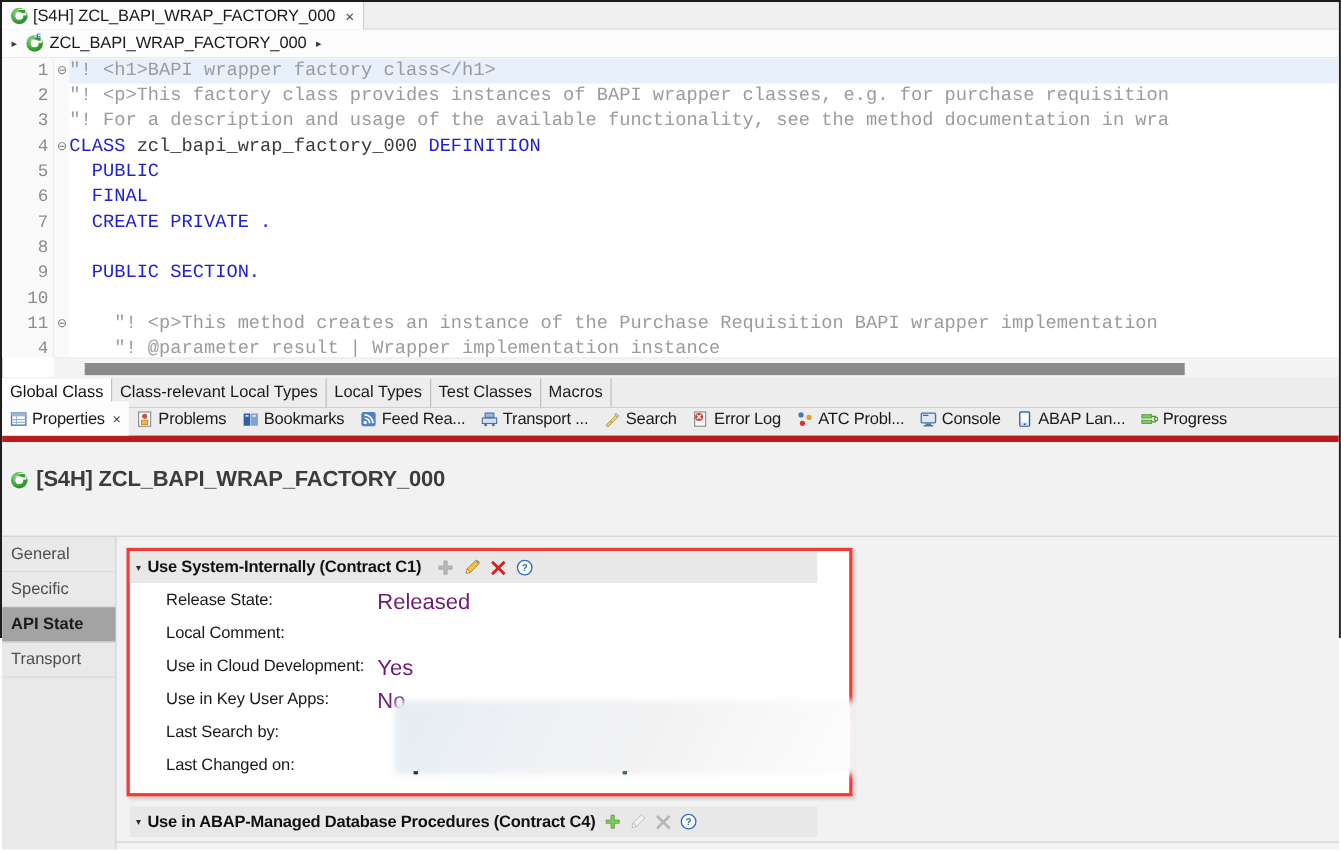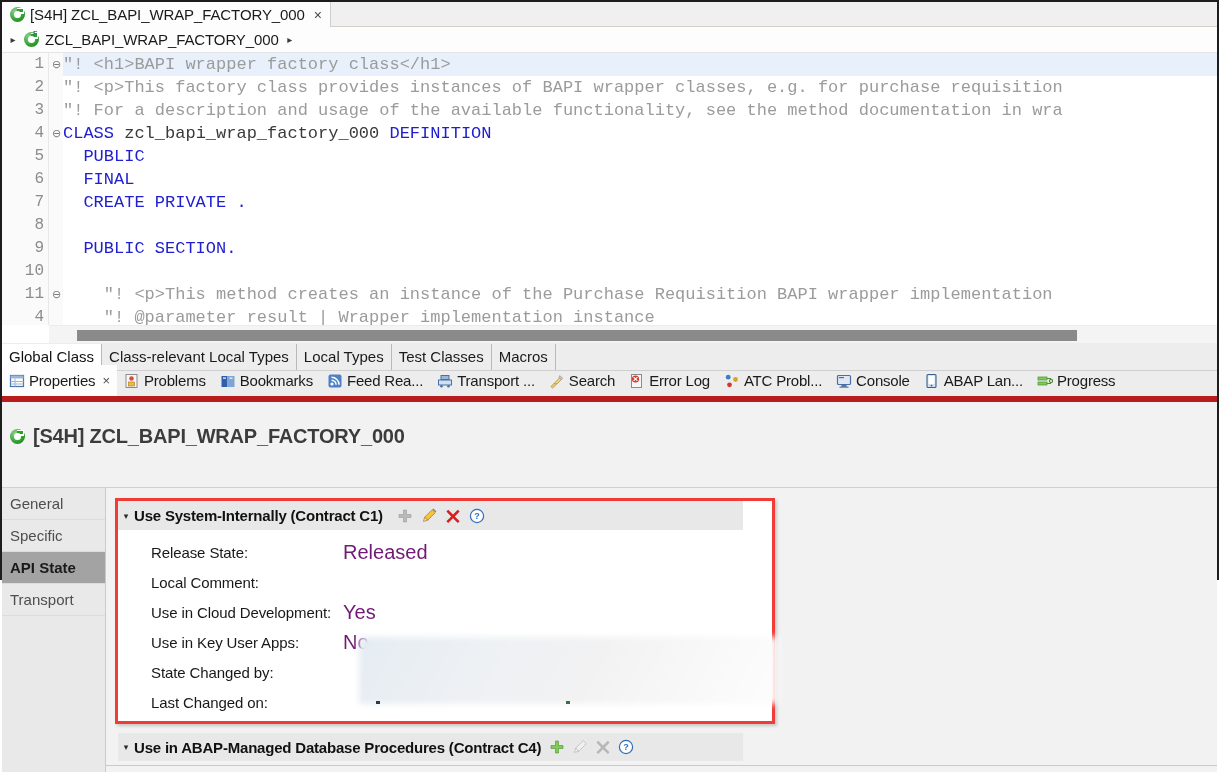--- a/index.html
+++ b/index.html
@@ -218,21 +218,21 @@
     font-size: 15px; font-weight: bold; color: #111111; letter-spacing: -0.2px;
     white-space: nowrap;
   }
   .sh-actions { display: flex; align-items: center; gap: 8px; margin-left: 14px; }
   .aicon { width: 16px; height: 16px; display: block; }
 
   .form-rows {
     position: absolute; left: 0; top: 29px; right: 0; bottom: 0;
     padding-top: 7px;
   }
-  .frow { height: 30px; display: flex; align-items: center; }
+  .frow { height: 30px; display: flex; }
   .flabel {
     width: 225px; padding-left: 33px;
     font-size: 15px; color: #181818; letter-spacing: -0.1px;
     white-space: nowrap;
   }
   .fvalue { font-size: 20px; color: #701a75; }
 
   
   .redaction {
     position: absolute; left: 241px; top: 136px; width: 419px; height: 67px;
@@ -517,21 +517,21 @@
             </div>
             <div class="frow">
               <div class="flabel">Use in Cloud Development:</div>
               <div class="fvalue">Yes</div>
             </div>
             <div class="frow">
               <div class="flabel">Use in Key User Apps:</div>
               <div class="fvalue">No</div>
             </div>
             <div class="frow">
-              <div class="flabel">State Changed by:</div>
+              <div class="flabel">Last Search by:</div>
               <div class="fvalue"></div>
             </div>
             <div class="frow">
               <div class="flabel">Last Changed on:</div>
               <div class="fvalue"></div>
             </div>
           </div>
 
         <div class="redaction"></div>
         <div class="redaction-speck" style="left:258px; top:200px;"></div>

